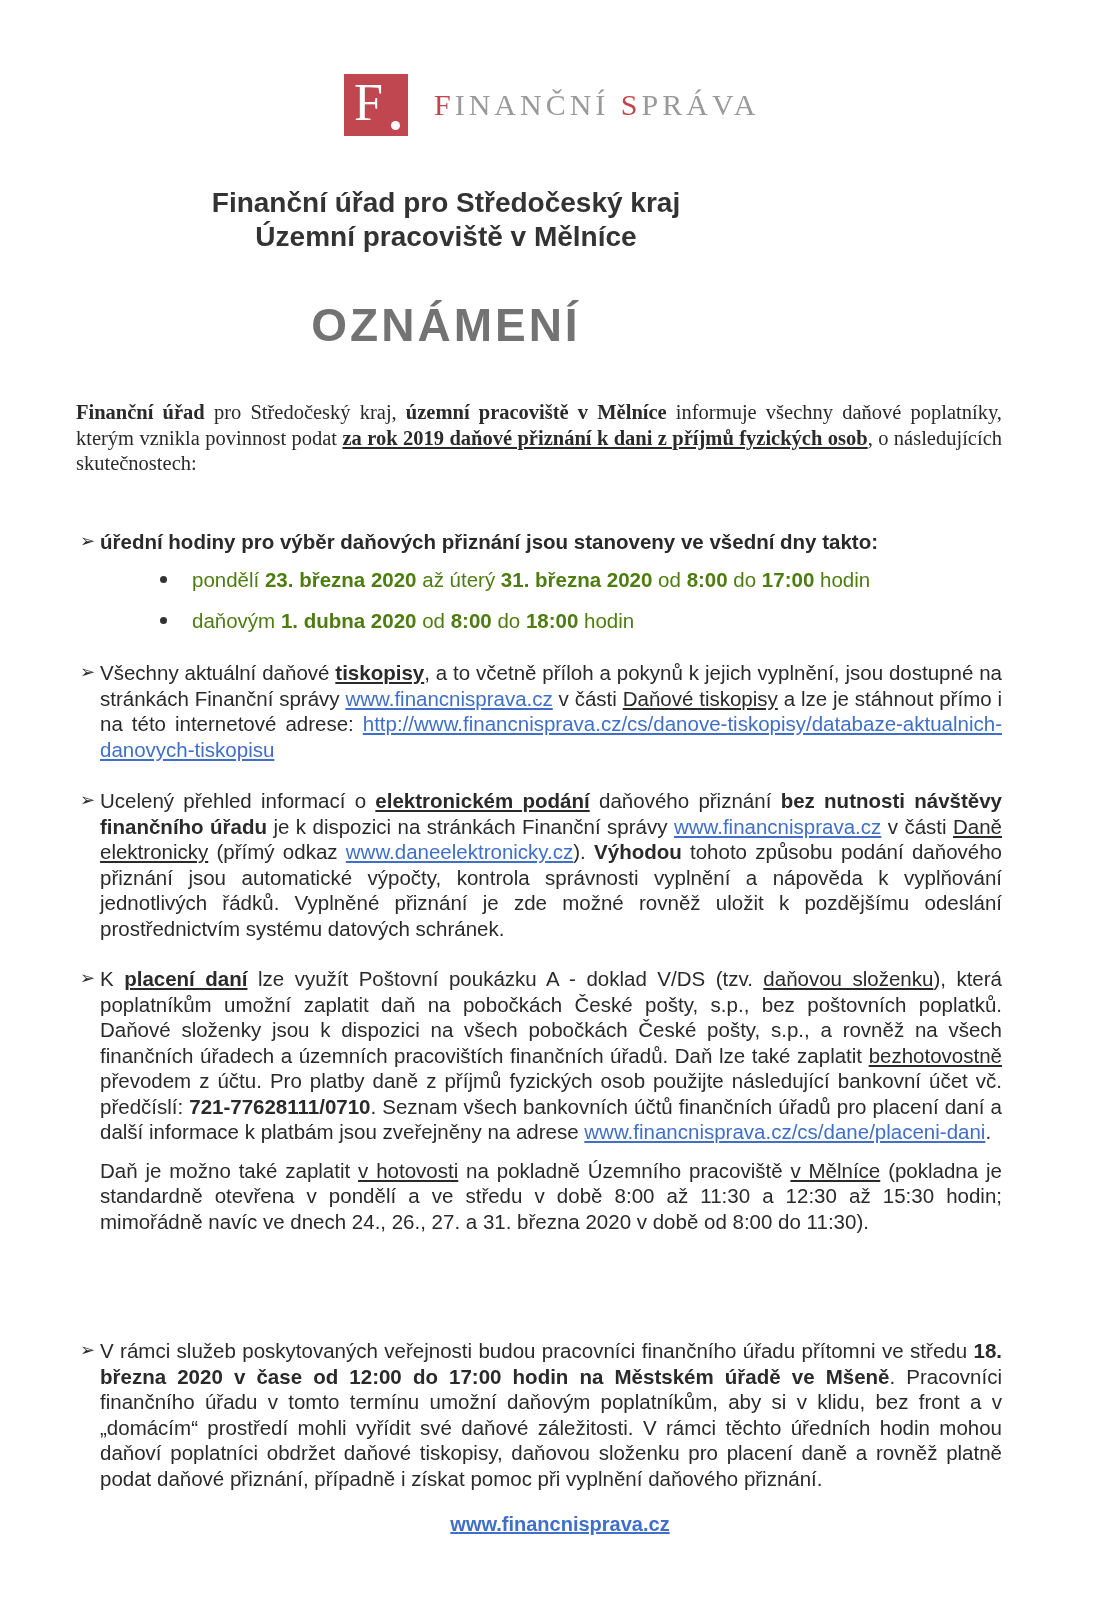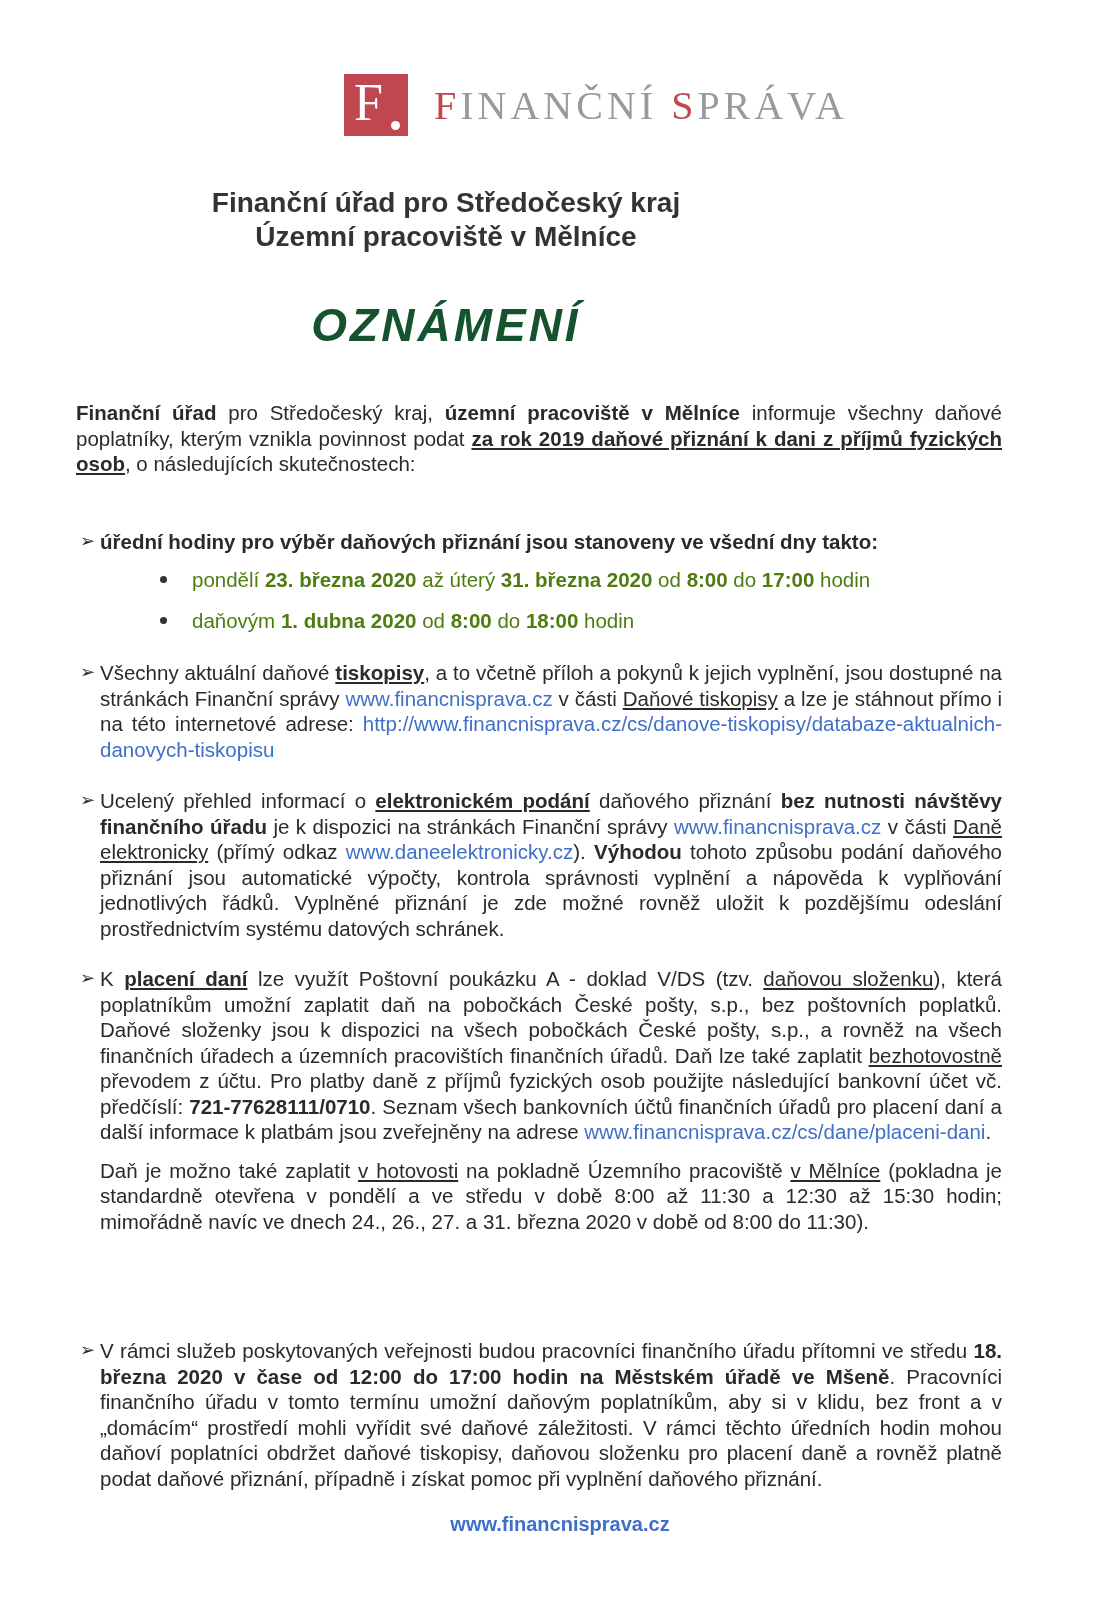--- a/index.html
+++ b/index.html
@@ -3,31 +3,31 @@
 <meta charset="utf-8">
 <style>
   html, body { margin:0; padding:0; background:#ffffff; }
   body { width:1120px; height:1600px; position:relative; overflow:hidden; color:#2b2b2b;
          font-family:"Liberation Sans", sans-serif; }
   .logo { position:absolute; left:344px; top:74px; display:flex; align-items:center; }
   .logo-box { width:64px; height:62px; background:#c0474f; color:#fff; position:relative;
               font-family:"Liberation Serif", serif; font-size:52px; line-height:62px; text-align:left; }
   .logo-box .f { position:absolute; left:10px; top:-2px; }
   .logo-box .dot { position:absolute; right:8px; bottom:6px; width:9px; height:9px; background:#fff; border-radius:50%; }
-  .logo-text { margin-left:26px; font-family:"Liberation Serif", serif; font-size:40px; letter-spacing:4px; color:#9a9a9a; }
+  .logo-text { margin-left:26px; font-family:"Liberation Serif", serif; font-size:30px; letter-spacing:4px; color:#9a9a9a; }
   .logo-text .accent { color:#c0474f; }
   .heading { position:absolute; left:0; width:892px; text-align:center; font-weight:bold; color:#333; }
   .h1 { top:186px; font-size:28px; line-height:34px; }
-  .h2 { top:298px; font-size:46px; letter-spacing:3px; color:#14532d;font-style:italic; }
+  .h2 { top:298px; font-size:46px; letter-spacing:3px; color:#737373; }
   .content { position:absolute; left:76px; width:926px; font-size:20.5px; line-height:25.5px; text-align:justify;
-             font-family:Liberation Sans, sans-serif; color:#2a2a2a; }
+             font-family:Liberation Serif, serif; color:#2a2a2a; }
   .intro { top:400px; }
   .u { text-decoration:underline; }
   b { font-weight:bold; }
-  a, .link { color:#3f6fc8; }
+  a, .link { color:#3f6fc8; text-decoration:underline; }
   .bullet { position:absolute; left:76px; width:926px; font-size:20.5px; line-height:25.5px; text-align:justify; color:#2a2a2a; }
   .bullet .arrow { position:absolute; left:4px; top:0; font-size:18px; }
   .bullet .body { margin-left:24px; }
   .sub { position:absolute; left:160px; font-size:20.5px; line-height:25.5px; color:#4d7c0f; }
   .sub .dot { position:absolute; left:0; top:9px; width:7px; height:7px; border-radius:50%; background:#333; }
   .sub .txt { margin-left:32px; white-space:nowrap; }
   .footer { position:absolute; top:1513px; left:0; width:1120px; text-align:center; font-size:20px; font-weight:bold; }
 </style>
 </head>
 <body>

